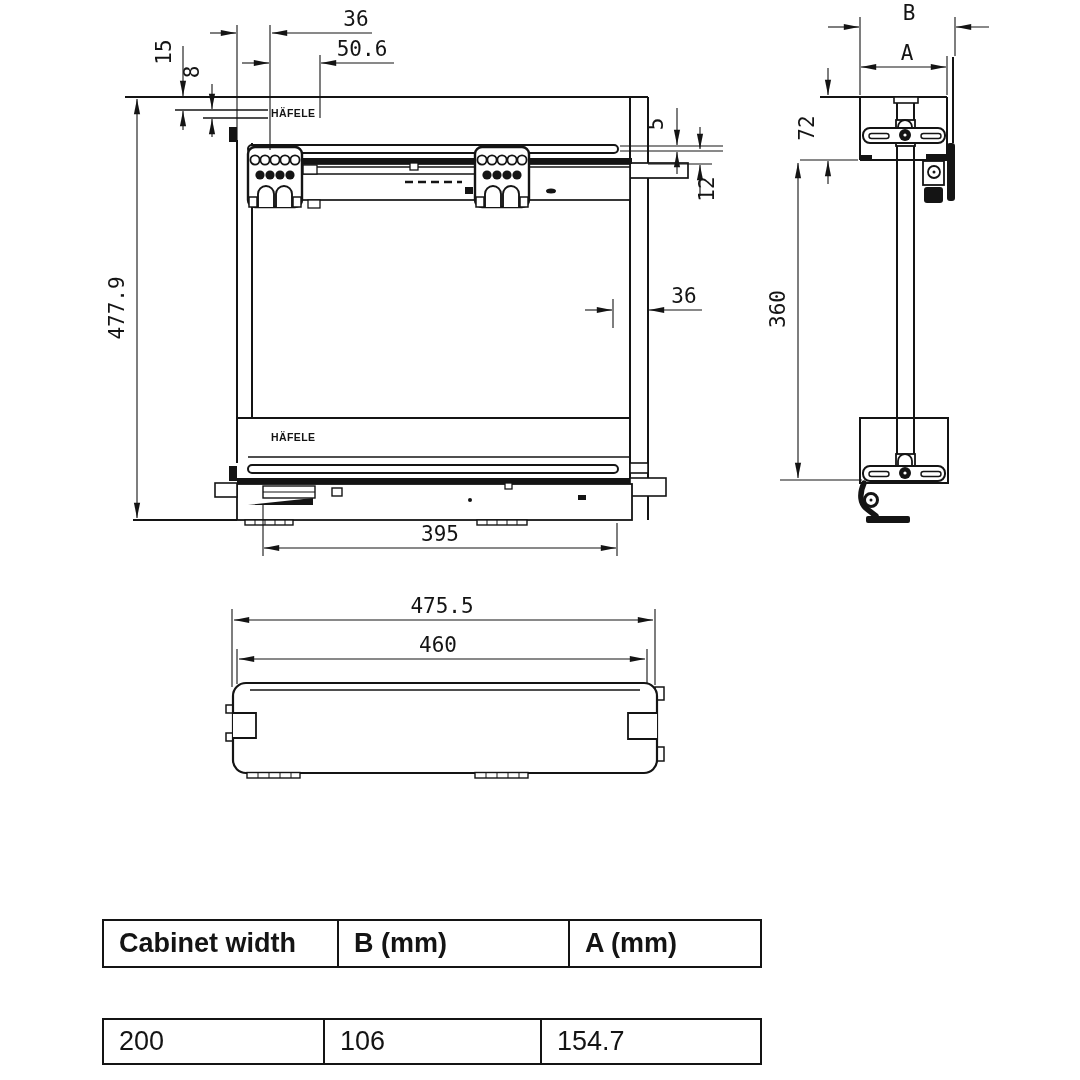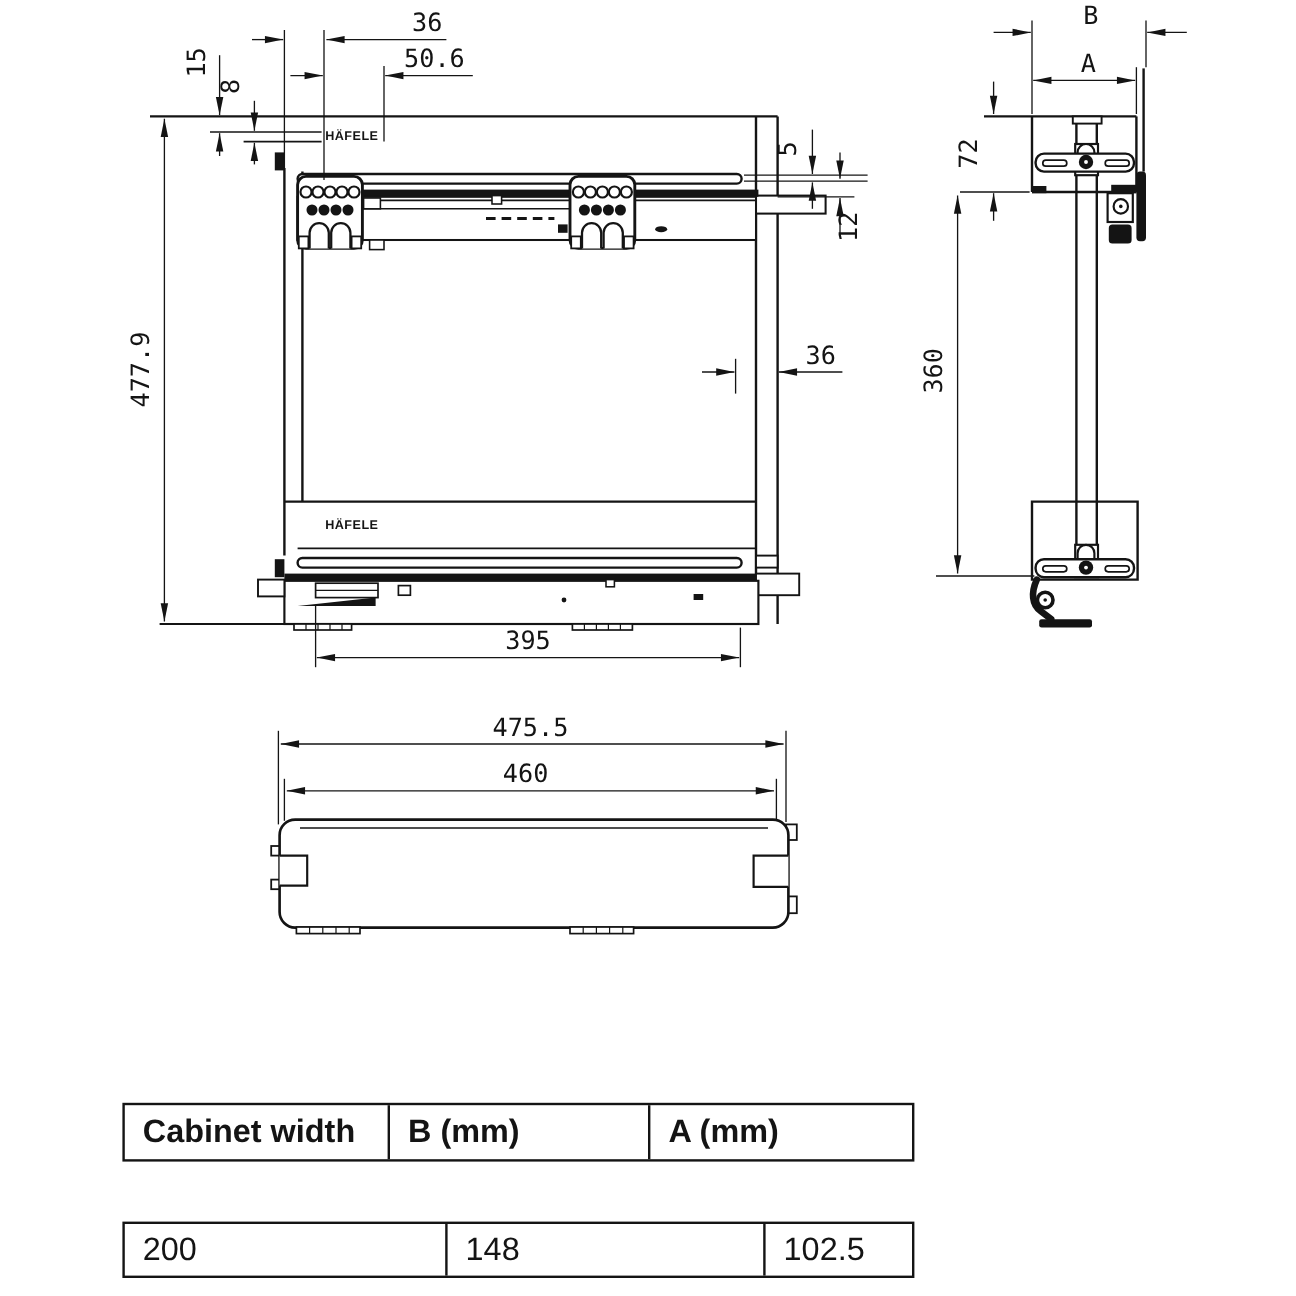--- a/index.html
+++ b/index.html
@@ -11,22 +11,22 @@
                  letter-spacing:.4px;}
   .ln{stroke:#141414;fill:none;}
   .fillb{fill:#141414;stroke:none;}
   .wht{fill:#ffffff;stroke:#141414;}
   .dim{stroke:#141414;stroke-width:1.1;fill:none;}
   .ext{stroke:#141414;stroke-width:1.1;fill:none;}
   
   .spec{position:absolute;left:102px;top:919px;width:660px;}
   .trow{box-sizing:border-box;border:2.5px solid #141414;display:grid;
         grid-template-columns:219px 217px 1fr;background:#fff;}
-  .trow.head{height:49px;}
-  .trow.vals{height:47px;margin-top:50px;gap:48px;}
+  .trow.head{height:49px;gap:14px;}
+  .trow.vals{height:47px;margin-top:50px;}
   .tcell{box-sizing:border-box;display:flex;align-items:center;padding-left:15px;
          font-size:27px;color:#141414;}
   .tcell + .tcell{border-left:2.5px solid #141414;}
   .head .tcell{font-weight:bold;}
 </style>
 </head>
 <body>
 
 <div class="canvas">
 
@@ -271,18 +271,18 @@
 </svg>
 
 <div class="spec">
   <div class="trow head">
     <div class="tcell">Cabinet width</div>
     <div class="tcell">B (mm)</div>
     <div class="tcell">A (mm)</div>
   </div>
   <div class="trow vals">
     <div class="tcell">200</div>
-    <div class="tcell">148</div>
-    <div class="tcell">102.5</div>
+    <div class="tcell">106</div>
+    <div class="tcell">154.7</div>
   </div>
 </div>
 
 </div>
 
 </body></html>

